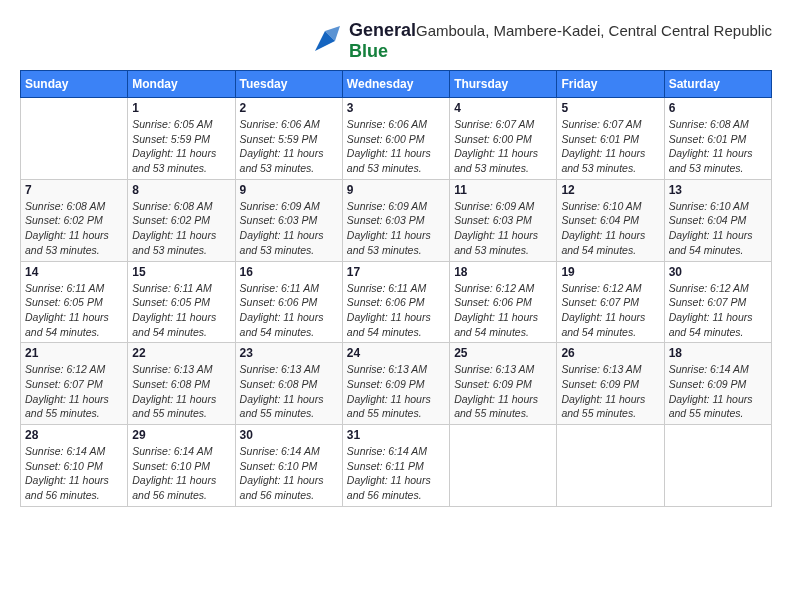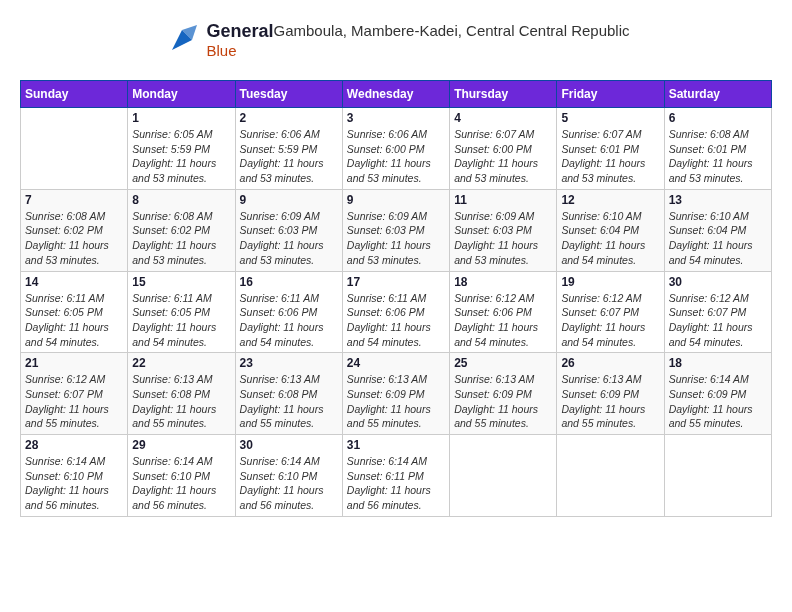--- a/index.html
+++ b/index.html
@@ -5,23 +5,23 @@
     * { box-sizing: border-box; margin: 0; padding: 0; }
     body {
       font-family: Arial, sans-serif;
       background: #fff;
       width: 792px;
       min-height: 612px;
       padding: 20px;
     }
     .header-area {
       display: flex;
-      justify-content: center;
+      justify-content: flex-end;
       align-items: flex-start;
-      margin-bottom: 20px;
+      margin-bottom: 8px;
     }
     .logo-wrapper {
       display: flex;
       align-items: center;
       gap: 4px;
     }
     .title-area {
       text-align: right;
     }
     .calendar-title {
@@ -33,21 +33,21 @@
       font-size: 15px;
       color: #333;
       margin-top: 2px;
     }
     .calendar {
       width: 100%;
       border-collapse: collapse;
       font-size: 11px;
     }
     .calendar th {
-      background-color: #6d28d9;
+      background-color: #3b82f6;
       color: #fff;
       padding: 6px 4px;
       text-align: left;
       font-size: 12px;
       border: 1px solid #0d47a1;
     }
     .calendar td {
       border: 1px solid #ccc;
       vertical-align: top;
       padding: 3px 4px;
@@ -79,21 +79,21 @@
 <body>
 
 <div class="header-area">
   <div class="logo-wrapper">
     <svg width="40" height="40" viewBox="0 0 40 40">
       <polygon points="10,30 20,10 30,20 20,25" fill="#1565c0"></polygon>
       <polygon points="20,10 35,5 30,20" fill="#1565c0" opacity="0.7"></polygon>
     </svg>
     <div>
       <div style="font-size:18px;font-weight:bold;color:#1a1a2e;">General</div>
-      <div style="font-size:15px;font-weight:normal;color:#c2410c;">Blue</div>
+      <div style="font-size:18px;font-weight:bold;color:#15803d;">Blue</div>
     </div>
   </div>
   <div class="title-area">
     <div class="subtitle">Gamboula, Mambere-Kadei, Central Central Republic</div>
   </div>
 </div>
 
 <table class="calendar">
   <thead>
     <tr id="days-header">

